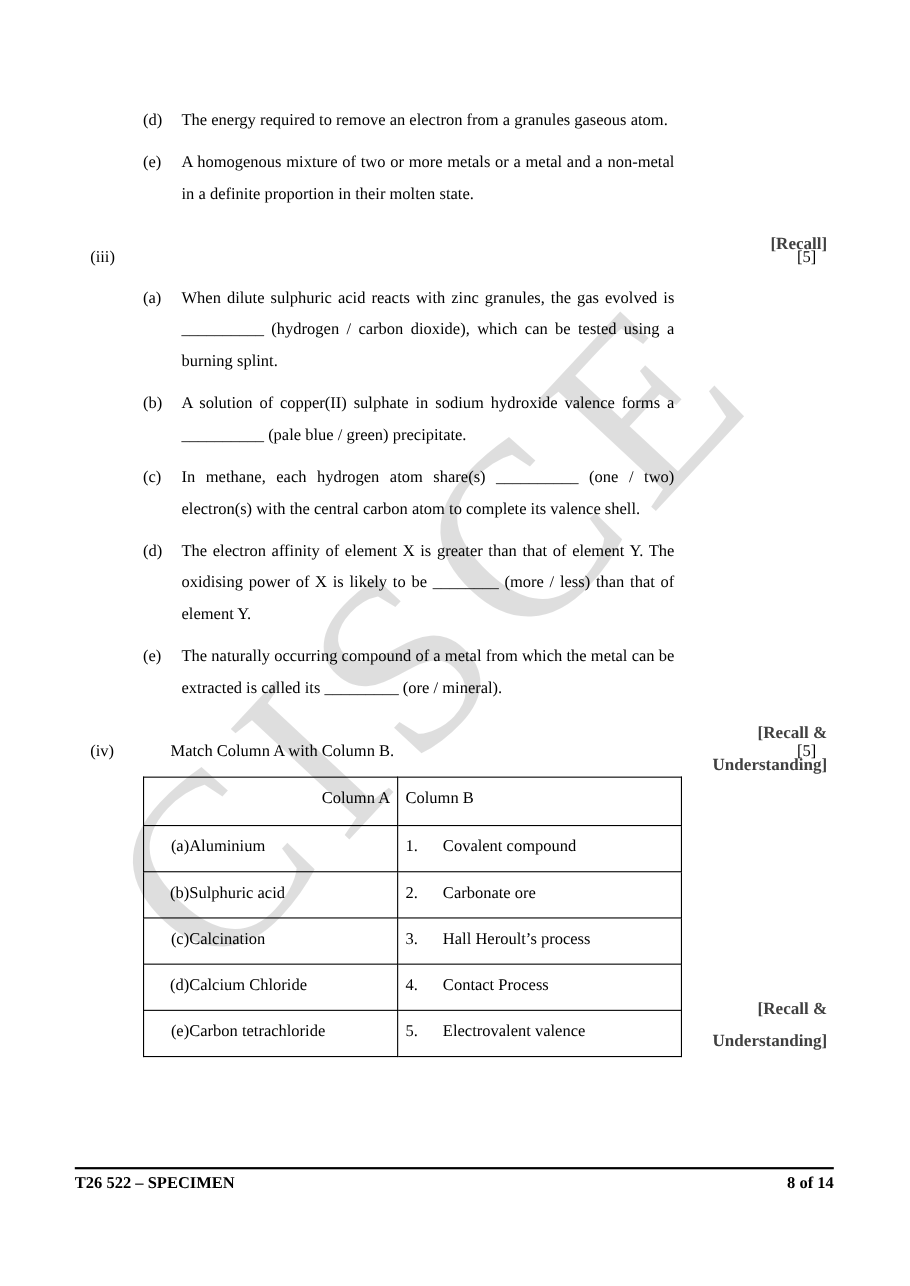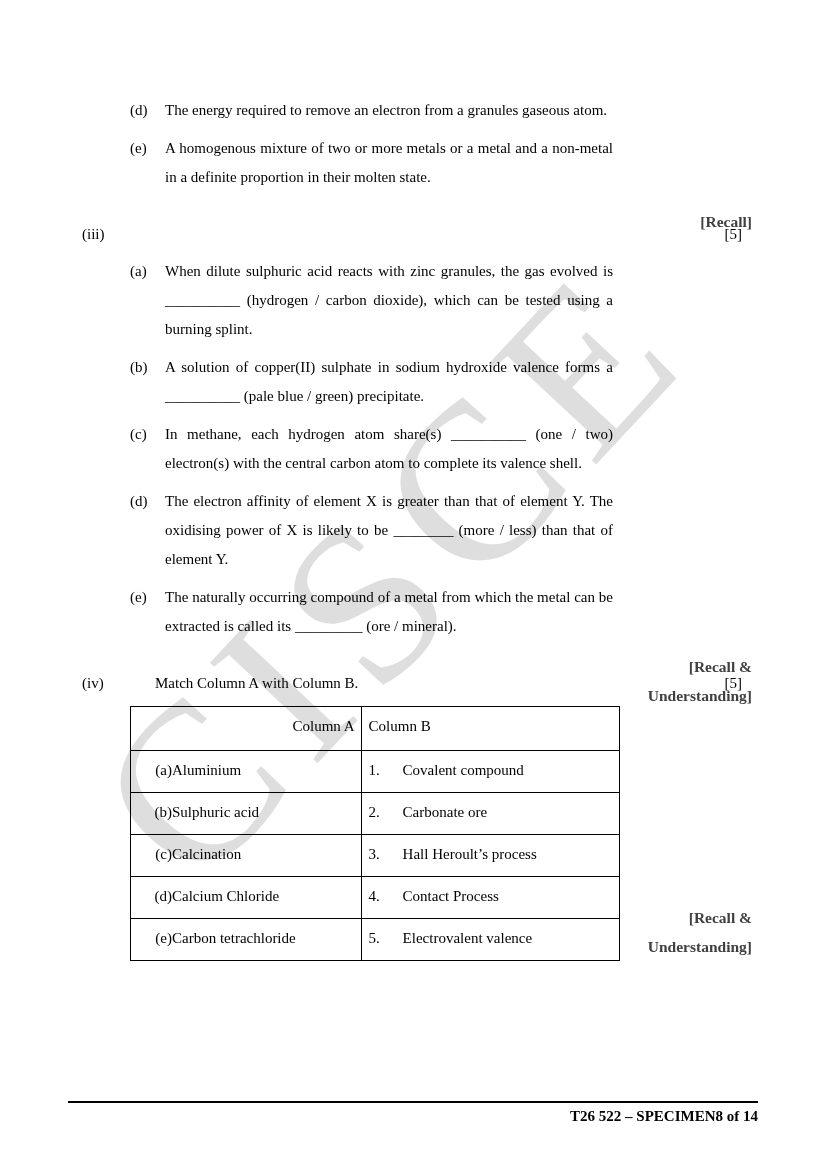--- a/index.html
+++ b/index.html
@@ -57,24 +57,24 @@
     text-align:left;
   }
   .match td.col-a { width:216px;text-align:right; }
   .match td.col-b { width:242px; }
   .match tr.hdr td { height:44px; }
   .match tr.data td { height:42px; }
   .cell { display:flex; }
   .cl { flex:0 0 34px; }
   .footer {
     position:absolute;
-    left:68px; top:1101px; width:690px;
+    left:68px; top:1061px; width:690px;
     border-top:2px solid #000;
     padding-top:5px;
-    display:flex; justify-content:flex-end;
+    display:flex; justify-content:space-between;
     font-weight:bold; font-size:15px;
     z-index:1;
   }
 </style>
 </head>
 <body>
 
 <div class="page">
 
   <div class="watermark">CISCE</div>

